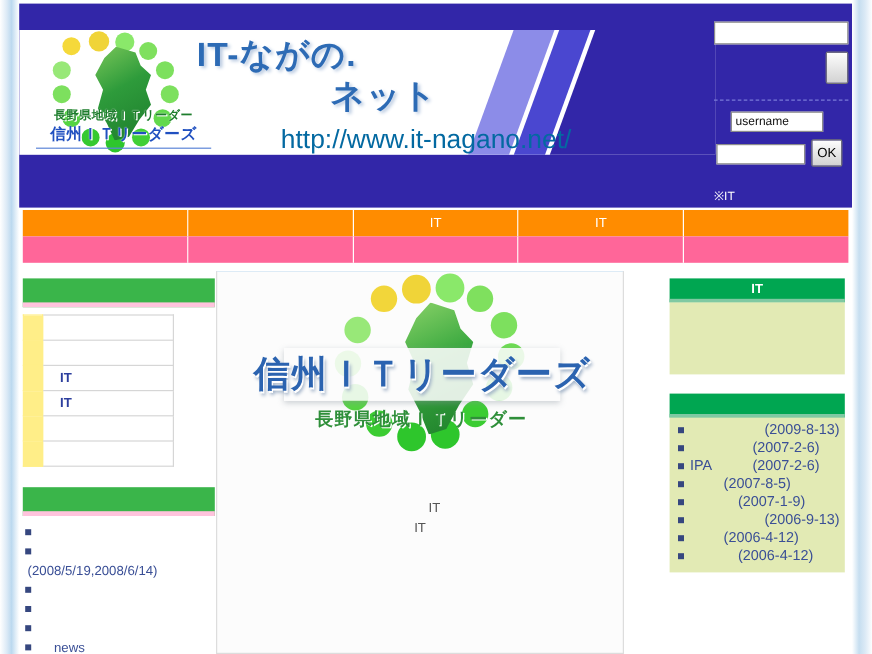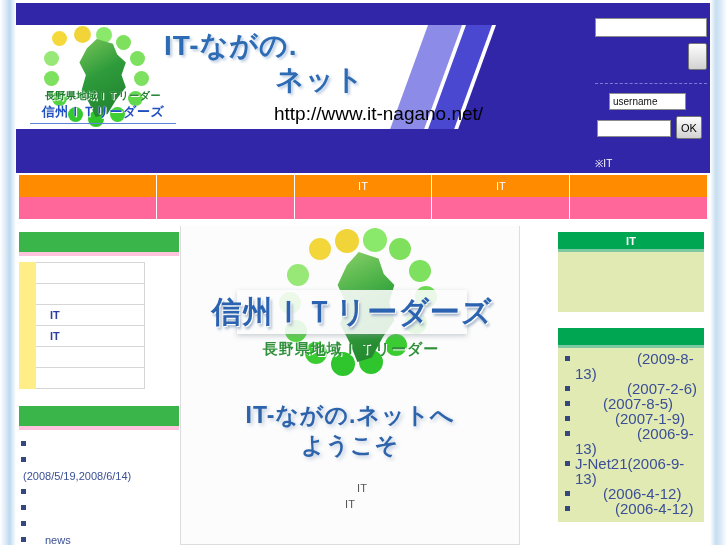--- a/index.html
+++ b/index.html
@@ -72,23 +72,22 @@
     position: absolute; left: 148px; top: 4px; width: 330px;
     font-size: 28px; font-weight: bold; color: #2d6bb5;
     text-shadow: 2px 2px 3px #b8c9e0;
     letter-spacing: 1px;
     line-height: 34px;
   }
   .banner-title .l1 { display: block; }
   .banner-title .l2 { display: block; text-align: center; padding-right: 18px; }
   .banner-url {
     position: absolute; left: 218px; top: 78px;
-    font-size: 19px; color: #000000; letter-spacing: 0px;
+    font-size: 22px; color: #0369a1; letter-spacing: 0px;
     white-space: nowrap;
-    margin-left: 40px;
   }
 
   
   .search-input {
     position: absolute; left: 579px; top: 15px; width: 112px; height: 19px;
     border: 1px solid #8c8c8c; background: #ffffff; font-size: 11px;
     padding: 0 3px; font-family: "Liberation Sans", sans-serif;
   }
   .search-btn {
     position: absolute; left: 672px; top: 40px; width: 19px; height: 27px;
@@ -237,21 +236,21 @@
     border-bottom: 3px solid #7fc9a2;
     color: #ffffff; font-size: 11px; font-weight: bold;
     display: flex; align-items: center; justify-content: center;
   }
   .rpanel { background: #e2eab4; height: 60px; }
   .rblock2 { margin-top: 16px; }
   .rlist {
     background: #e2eab4; list-style: none; margin: 0; padding: 3px 4px 6px 4px;
   }
   .rlist li {
-    font-size: 15px; color: #3a4f96; line-height: 15px;
+    font-size: 12px; color: #3a4f96; line-height: 15px;
     padding-left: 13px; position: relative; cursor: pointer;
   }
   .rlist li::before {
     content: ""; position: absolute; left: 3px; top: 5px;
     width: 5px; height: 5px; background: #36477f;
   }
   .rlist li .nm { display: inline-block; }
   .rlist li .dt { }
   .rlist li.indent1 .nm { min-width: 62px; }
   .rlist li.indent2 .nm { min-width: 40px; }
@@ -399,56 +398,52 @@
       <div class="ring-dot" style="left:124px;top:114px;width:22px;height:22px;background:#3bcc32;"></div>
       <div class="ring-dot" style="left:104px;top:92px;width:22px;height:22px;background:#55d442;"></div>
       <div class="ring-dot" style="left:98px;top:64px;width:22px;height:22px;background:#7de05e;"></div>
       <div class="ring-dot" style="left:106px;top:36px;width:22px;height:22px;background:#98e878;"></div>
       <div class="mlogo-map"></div>
       <div class="mlogo-band"></div>
       <div class="mlogo-t1">信州ＩＴリーダーズ</div>
       <div class="mlogo-t2">長野県地域ＩＴリーダー</div>
     </div>
 
-    <div class="welcome">
-      <span>IT-ながの.ネットへ</span>
-      <span>ようこそ</span>
-    </div>
 
     <div class="main-body">
       <div class="bl1">IT</div>
       <div class="bl2">IT</div>
     </div>
   </div>
 
   <div class="col-right">
     <div class="rgreen-head">IT</div>
     <div class="rpanel"></div>
 
     <div class="rblock2">
       <div class="rgreen-head"></div>
       <ul class="rlist">
         <li class="indent1">
           <span class="nm"></span><span class="dt">(2009-8-13)</span>
         </li>
         <li class="indent4">
           <span class="nm"></span><span class="dt">(2007-2-6)</span>
         </li>
+        <li class="indent4">
+          <span class="nm">IPA</span><span class="dt">(2007-2-6)</span>
+        </li>
         <li class="indent3">
           <span class="nm"></span><span class="dt">(2007-8-5)</span>
         </li>
         <li class="indent2">
           <span class="nm"></span><span class="dt">(2007-1-9)</span>
         </li>
         <li class="indent1">
           <span class="nm"></span><span class="dt">(2006-9-13)</span>
         </li>
-        <li class="indent2 wrap">
-          <span class="nm" style="min-width:44px;">J-Net21</span><span class="dt">(2006-9-13)</span>
-        </li>
         <li class="indent3">
           <span class="nm"></span><span class="dt">(2006-4-12)</span>
         </li>
         <li class="indent2">
           <span class="nm"></span><span class="dt">(2006-4-12)</span>
         </li>
       </ul>
     </div>
   </div>
 

